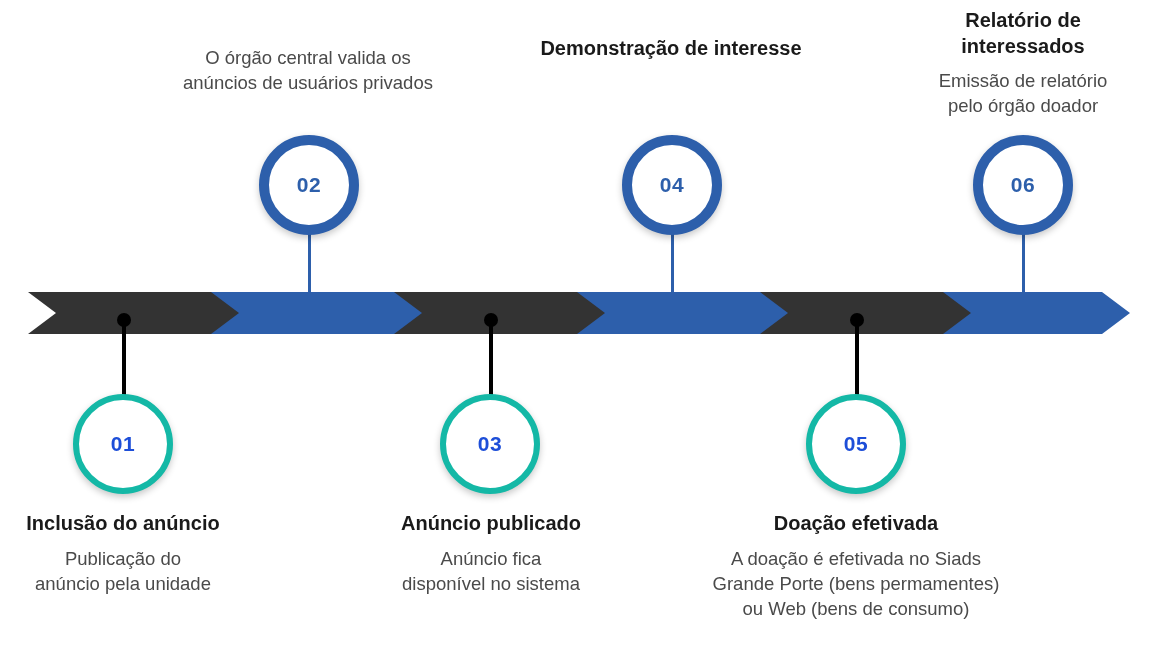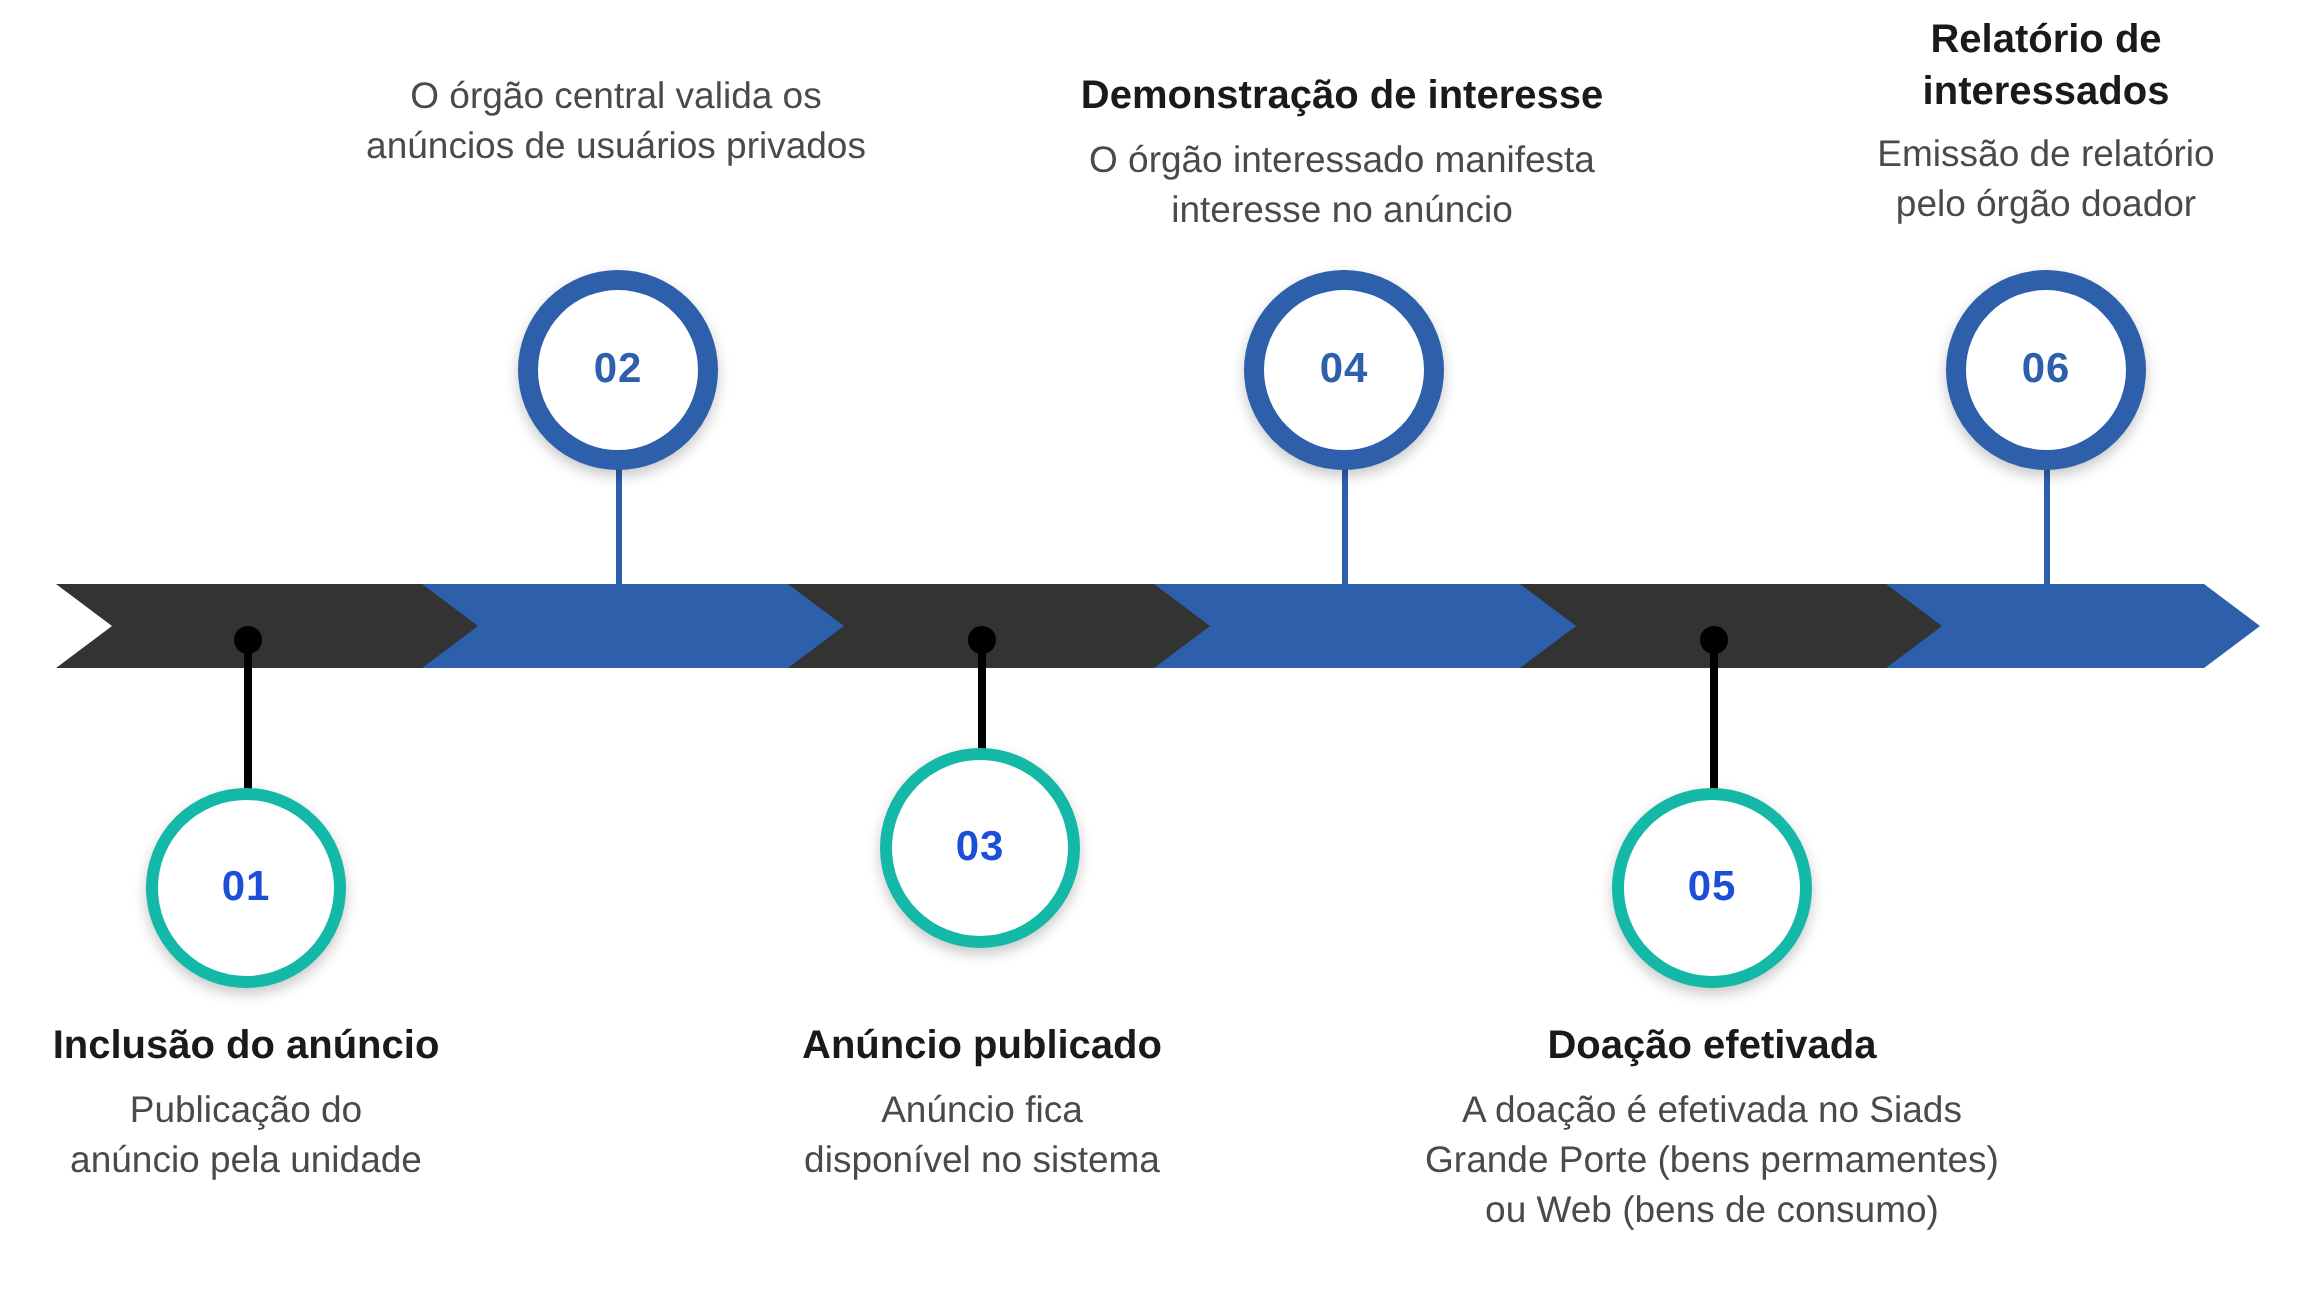--- a/index.html
+++ b/index.html
@@ -86,21 +86,21 @@
     color: #1a1a1a;
     line-height: 1.28;
     margin: 0 0 6px 0;
     white-space: pre-line;
   }
   .label .desc {
     font-size: 18.5px;
     font-weight: 400;
     color: #4a4a4a;
     line-height: 1.35;
-    margin: 0;
+    margin: 10px;
     white-space: pre-line;
   }
 </style>
 </head>
 <body>
 
 <div id="stage">
 
   <svg class="band-svg" viewBox="0 0 1150 646">
     <g>
@@ -134,32 +134,30 @@
   <div class="connector-dot" style="left:484px; top:313px;"></div>
 
   <div class="connector-down" style="left:855px; top:318px; height:80px;"></div>
   <div class="connector-dot" style="left:850px; top:313px;"></div>
 
   <div class="circle blue" style="left:259px; top:135px;">02</div>
   <div class="circle blue" style="left:622px; top:135px;">04</div>
   <div class="circle blue" style="left:973px; top:135px;text-align:right;">06</div>
 
   <div class="circle dark" style="left:73px; top:394px;">01</div>
-  <div class="circle dark" style="left:440px; top:374px;">03</div>
+  <div class="circle dark" style="left:440px; top:394px;">03</div>
   <div class="circle dark" style="left:806px; top:394px;">05</div>
 
   <div class="label" style="left:143px; top:36px; width:330px;">
     <p class="desc">O órgão central valida os
 anúncios de usuários privados</p>
   </div>
 
   <div class="label" style="left:506px; top:36px; width:330px;">
     <p class="title">Demonstração de interesse</p>
-    <p class="desc">O órgão interessado manifesta
-interesse no anúncio</p>
   </div>
 
   <div class="label" style="left:888px; top:8px; width:270px;">
     <p class="title">Relatório de
 interessados</p>
     <p class="desc">Emissão de relatório
 pelo órgão doador</p>
   </div>
 
   <div class="label" style="left:-12px; top:511px; width:270px;">

